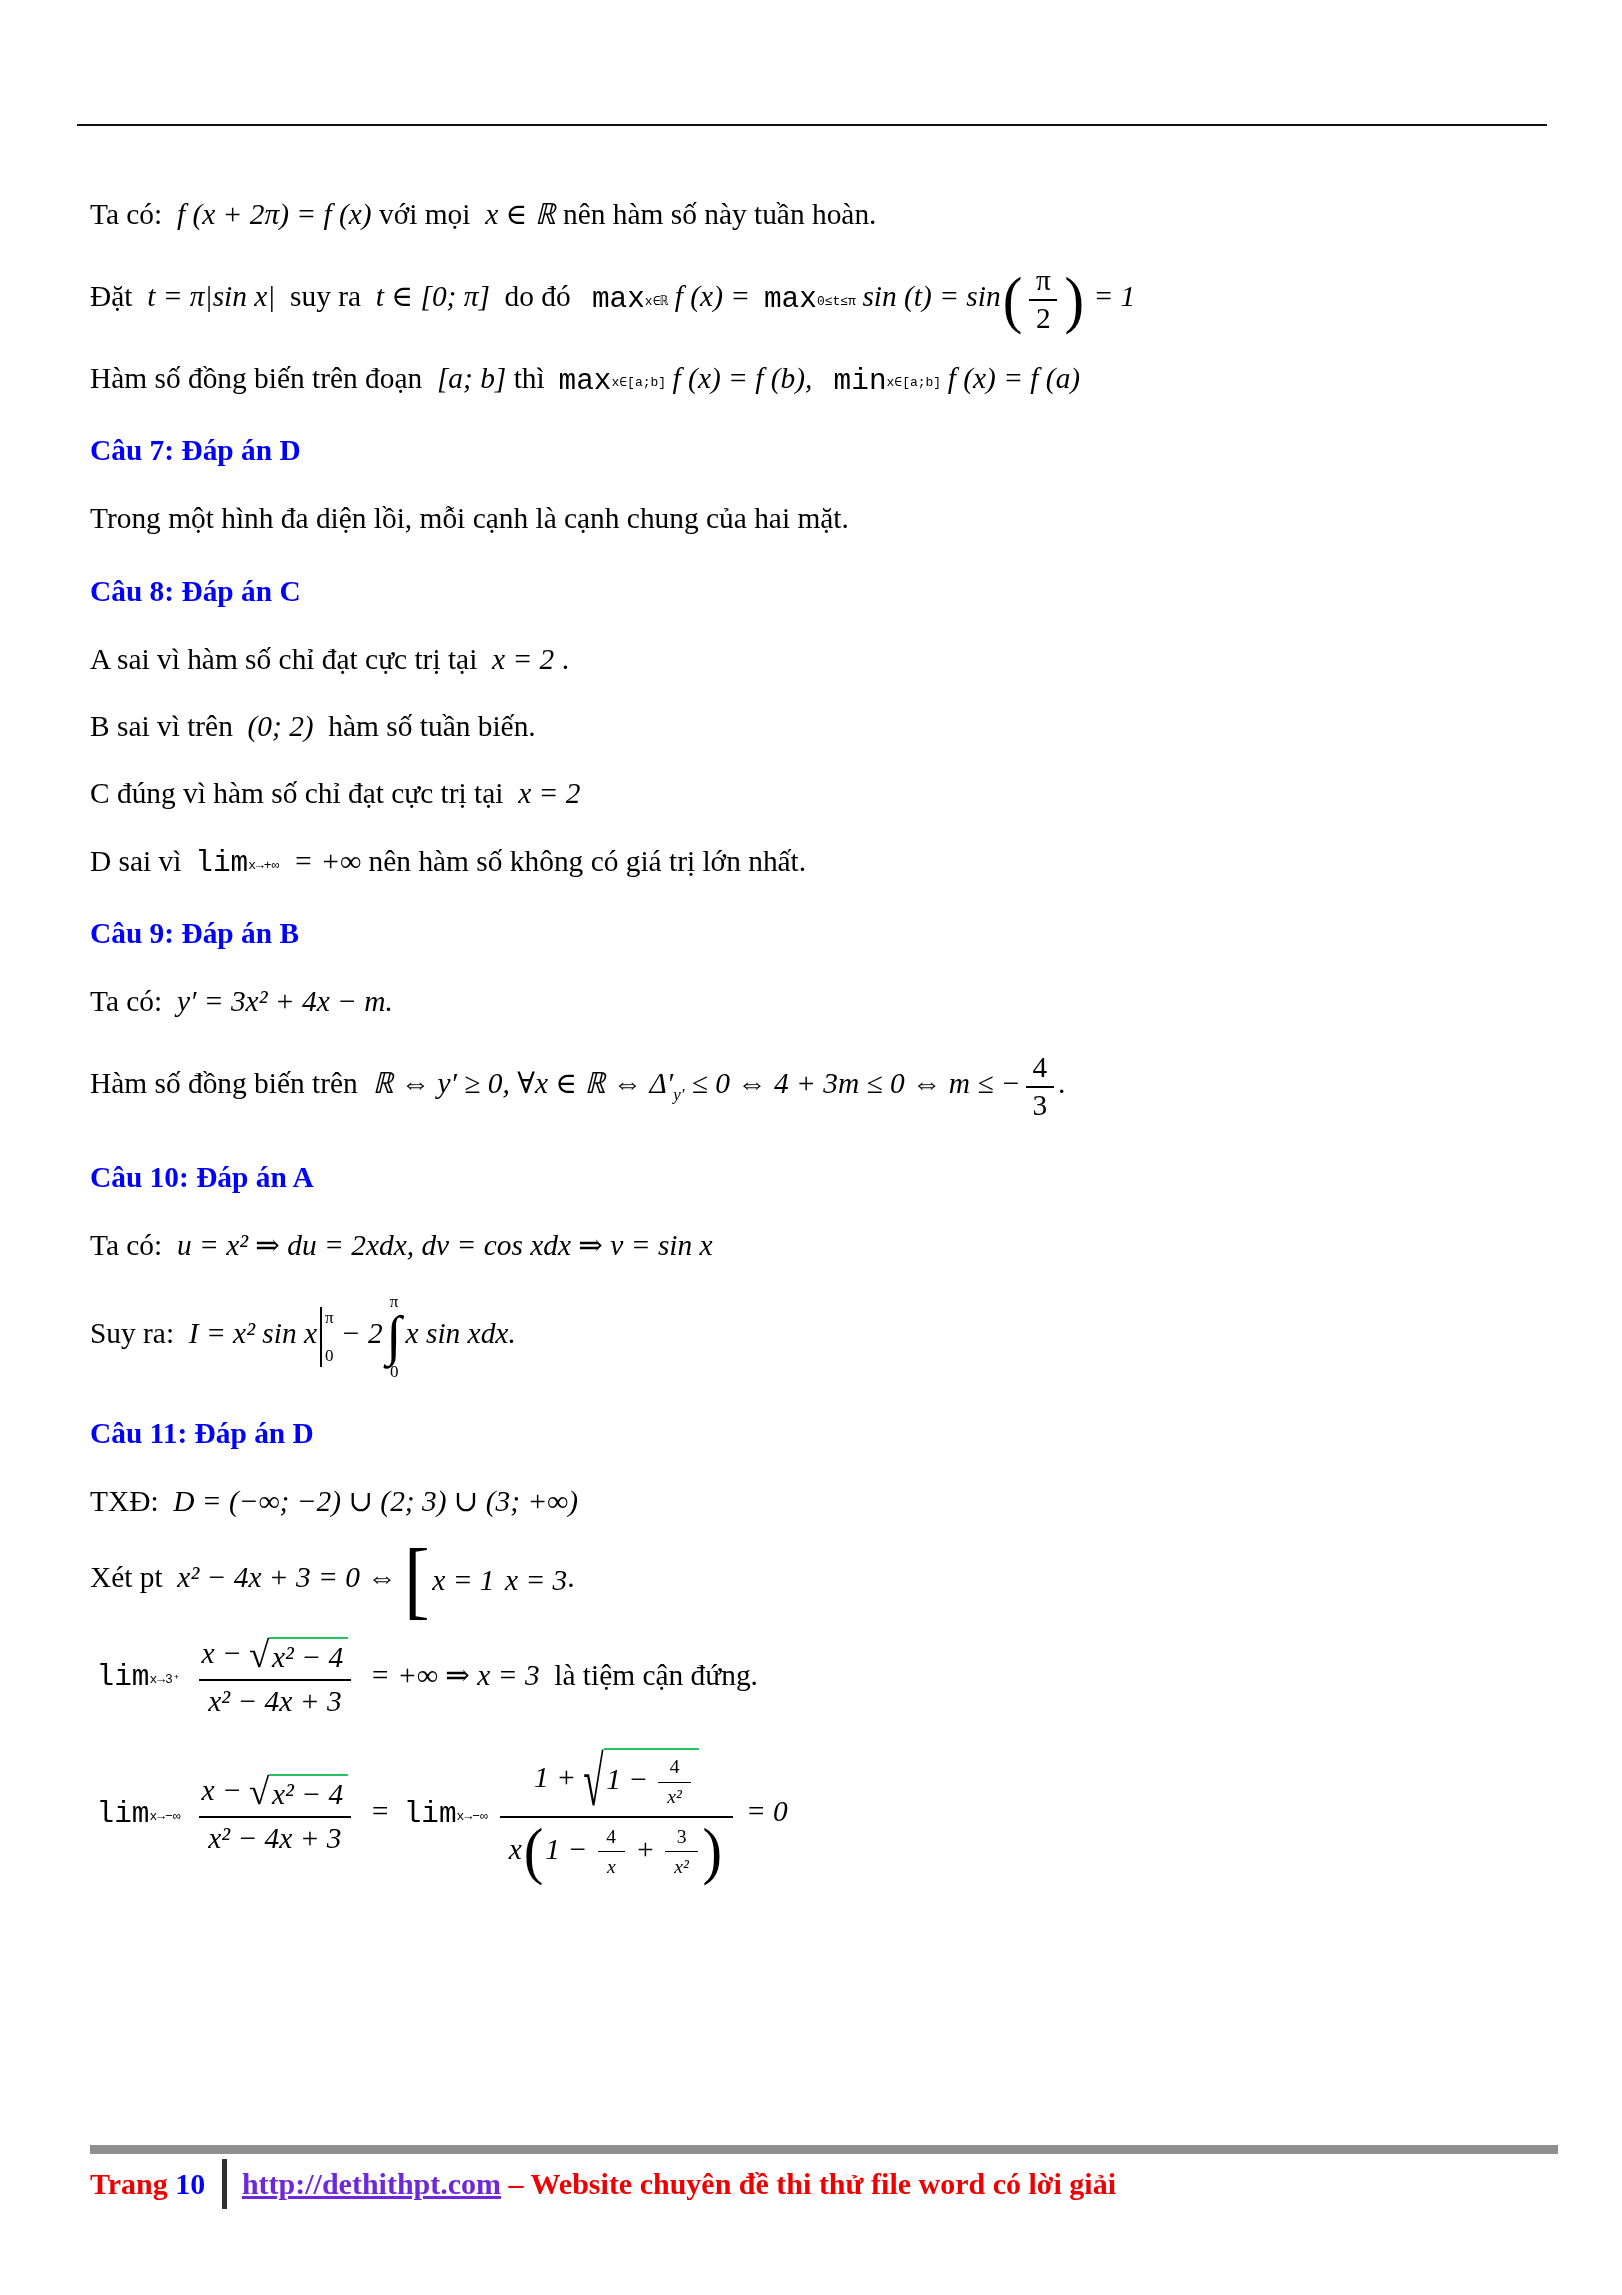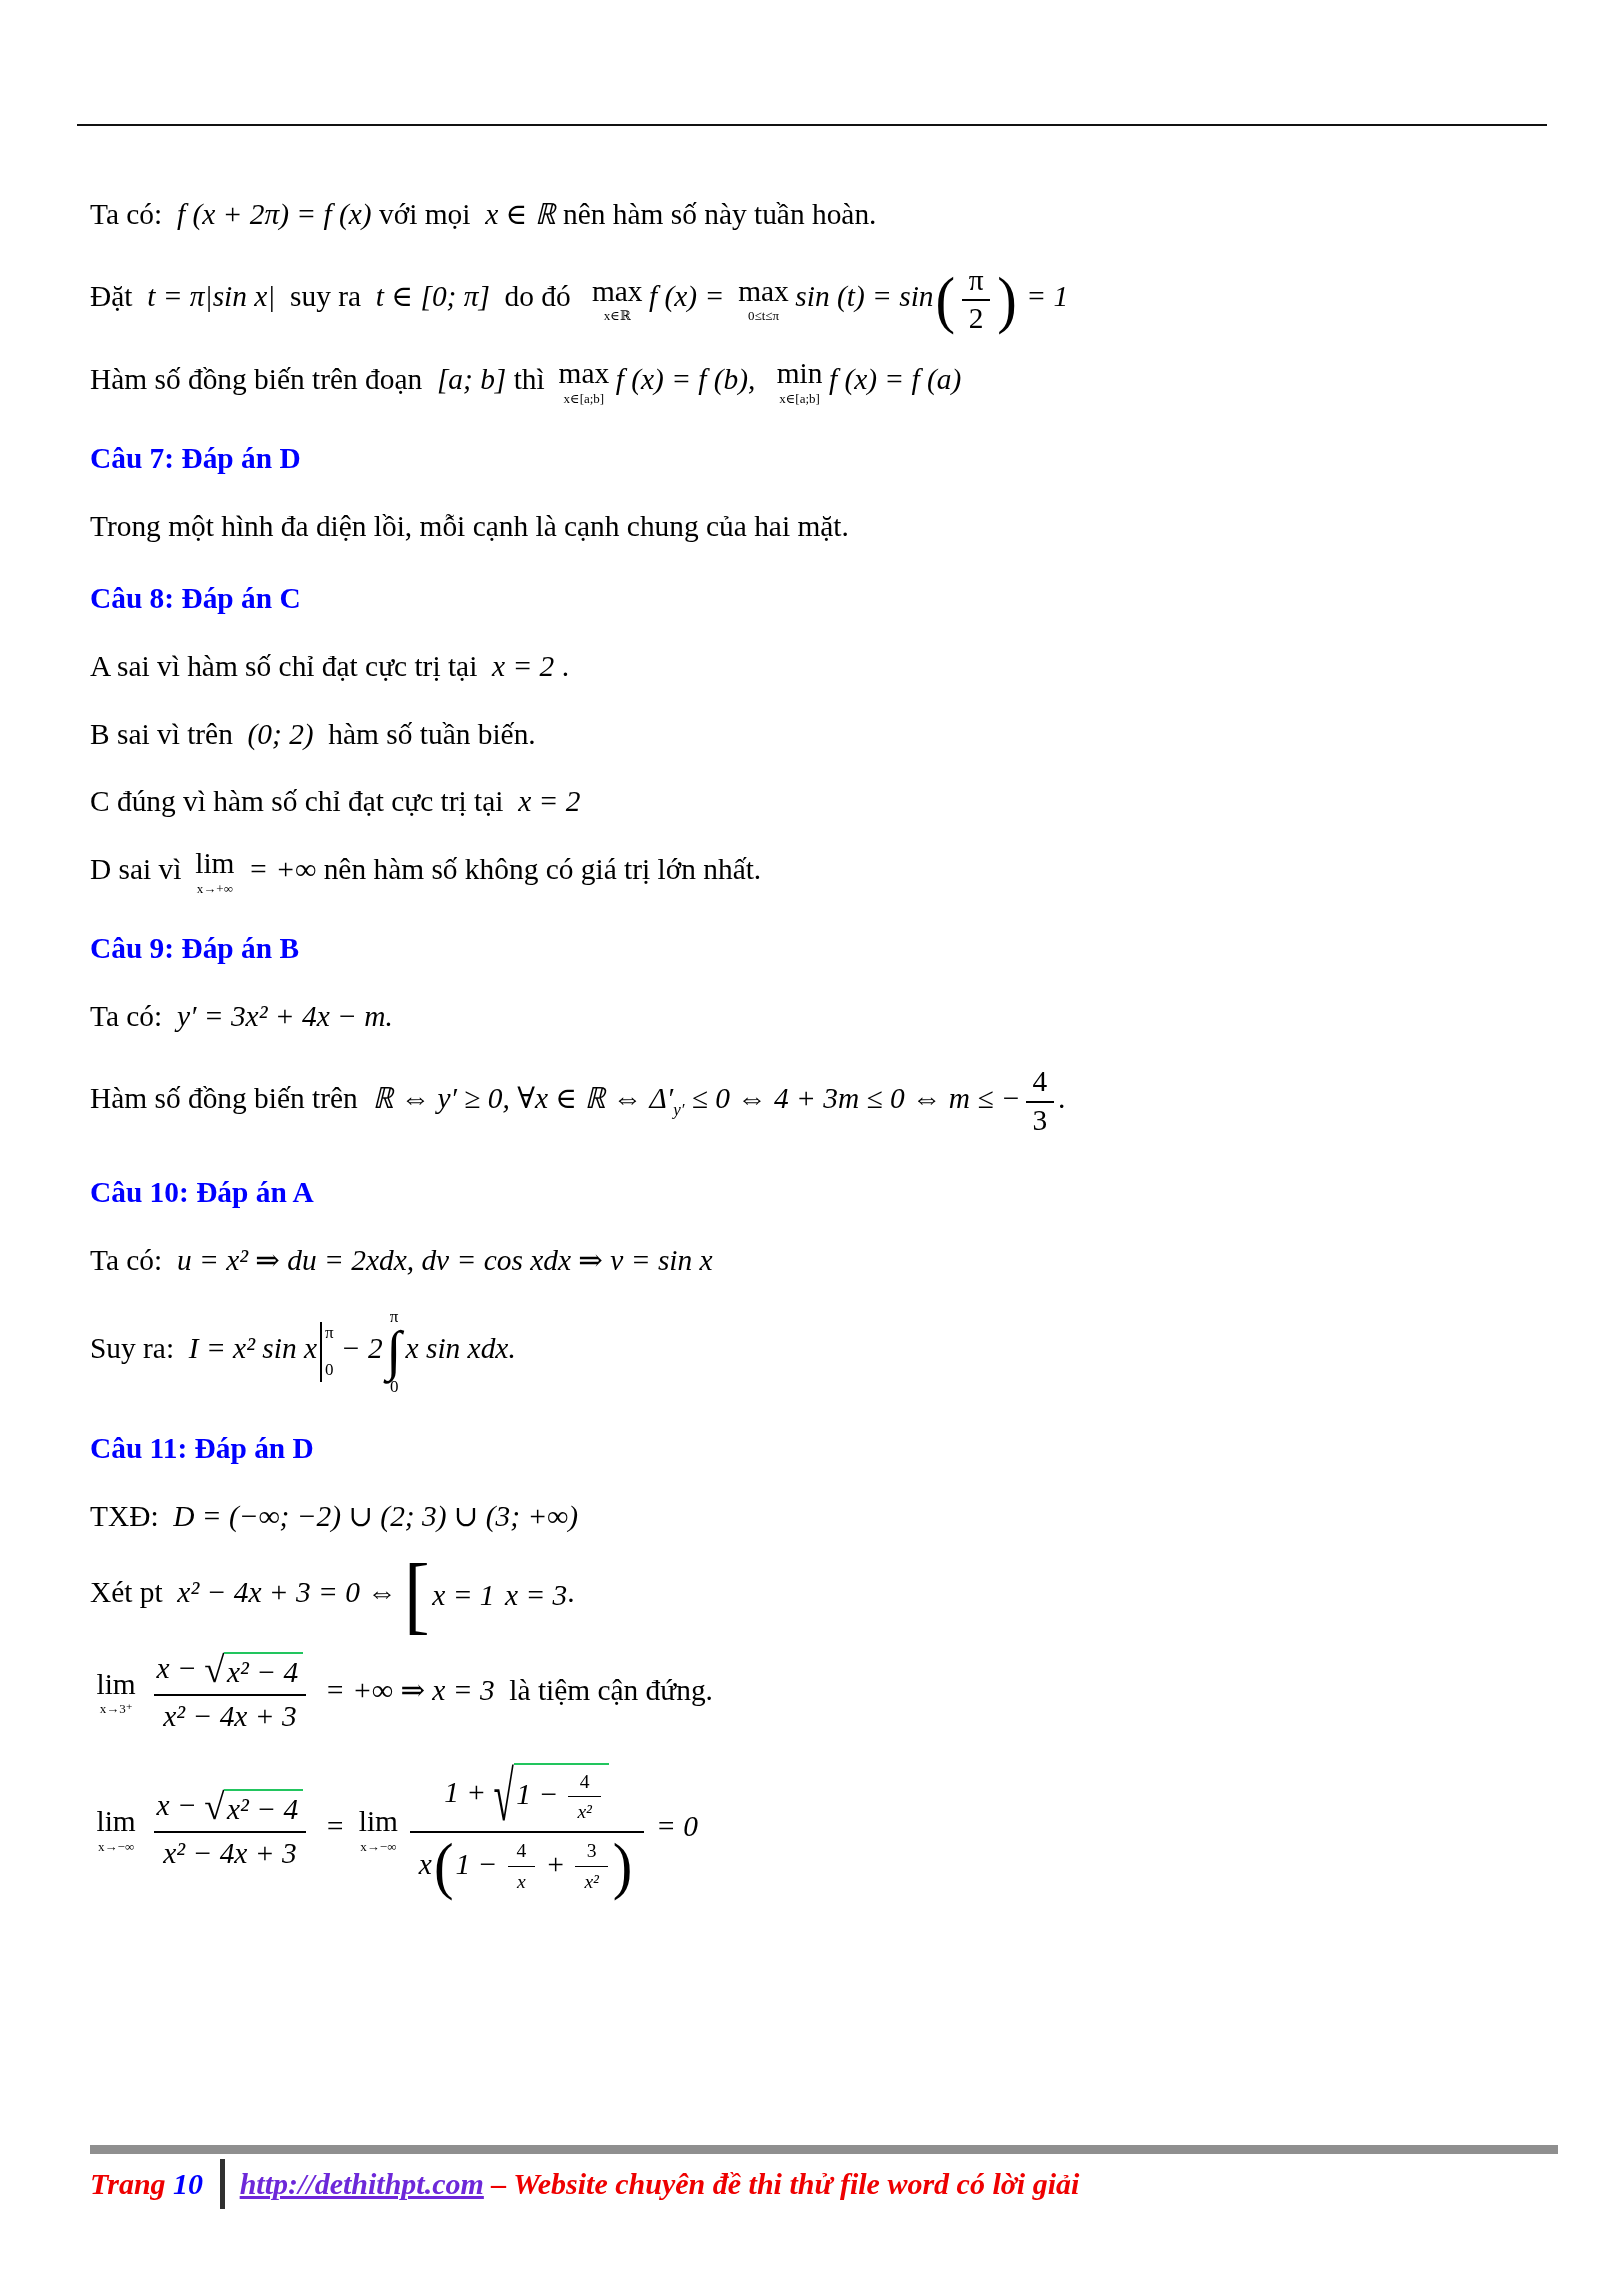--- a/index.html
+++ b/index.html
@@ -11,21 +11,21 @@
   }
   .top-rule { position: absolute; left: 77px; right: 76px; top: 124px; border-top: 2.6px solid #111; }
   .content { position: absolute; left: 90px; right: 79px; top: 195px; font-size: 29.4px; line-height: 1.3; }
   .para { margin: 0 0 29px 0; white-space: pre-wrap; }
   .para.formula { margin-bottom: 22px; }
   .heading { color: #0000ff; font-weight: bold; margin: 34px 0 30px 0; white-space: pre-wrap; }
   .heading.first { margin-top: 17px; }
   .m { font-style: italic; }
   .msub { font-size: 17px; font-style: italic; }
   
-  .stack { display: inline-flex; flex-direction: column; align-items: center; vertical-align: middle; line-height: 1; margin: 0 6.5px; }
+  .stack { display: inline-flex; flex-direction: row; align-items: center; vertical-align: middle; line-height: 1; margin: 0 6.5px; font-family: Liberation Mono, monospace; }
   .stack .op { font-style: normal; }
   .stack .sub { font-size: 13px; margin-top: 3.3px; white-space: pre; }
   
   .frac { display: inline-flex; flex-direction: column; align-items: center; vertical-align: middle; line-height: 1.15; margin: 0 5.2px; text-align: center; }
   .frac .num, .frac .den { padding: 1.3px 6.5px; }
   .frac .den { border-top: 2px solid #000; }
   .frac.sm { font-size: 19.6px; line-height: 1.1; margin: 0 2.6px; }
   .frac.sm .num, .frac.sm .den { padding: 0 3.9px; }
   .frac.sm .den { border-top: 1.3px solid #000; }
   .frac.big .num, .frac.big .den { padding: 3.9px 9.2px; }
@@ -42,21 +42,21 @@
   .int .isign { font-size: 55px; line-height: 0.95; font-style: normal; }
   
   .eval { display: inline-flex; align-items: stretch; vertical-align: middle; height: 60px; margin-left: 2.6px; }
   .eval .bar { border-left: 2px solid #000; }
   .eval .elims { display: flex; flex-direction: column; justify-content: space-between; font-size: 17px; padding-left: 3.3px; }
   
   .cases { display: inline-flex; align-items: center; vertical-align: middle; }
   .cases .cbr { font-size: 77px; line-height: 0.8; transform: scaleY(1.12); margin-right: 2.6px; font-style: normal; }
   .cases .rows { display: inline-flex; flex-direction: row; gap: 10.5px; }
   
-  .footer { position: absolute; left: 90px; right: 65px; top: 2145px; font-style: italic; }
+  .footer { position: absolute; left: 90px; right: 65px; top: 2145px; }
   .footer-rule { height: 9.2px; background: #8f8f8f; }
   .footer-line { display: flex; align-items: center; margin-top: 5.2px; font-size: 30px; font-weight: bold; }
   .red { color: #ee0000; }
   .blue { color: #0000ff; }
   .vsep { width: 5.2px; height: 50px; background: #303030; margin: 0 14.4px 0 17px; flex: 0 0 auto; }
   .link { color: #6d28d9; text-decoration: underline; cursor: pointer; }
 </style>
 </head>
 <body>
 

